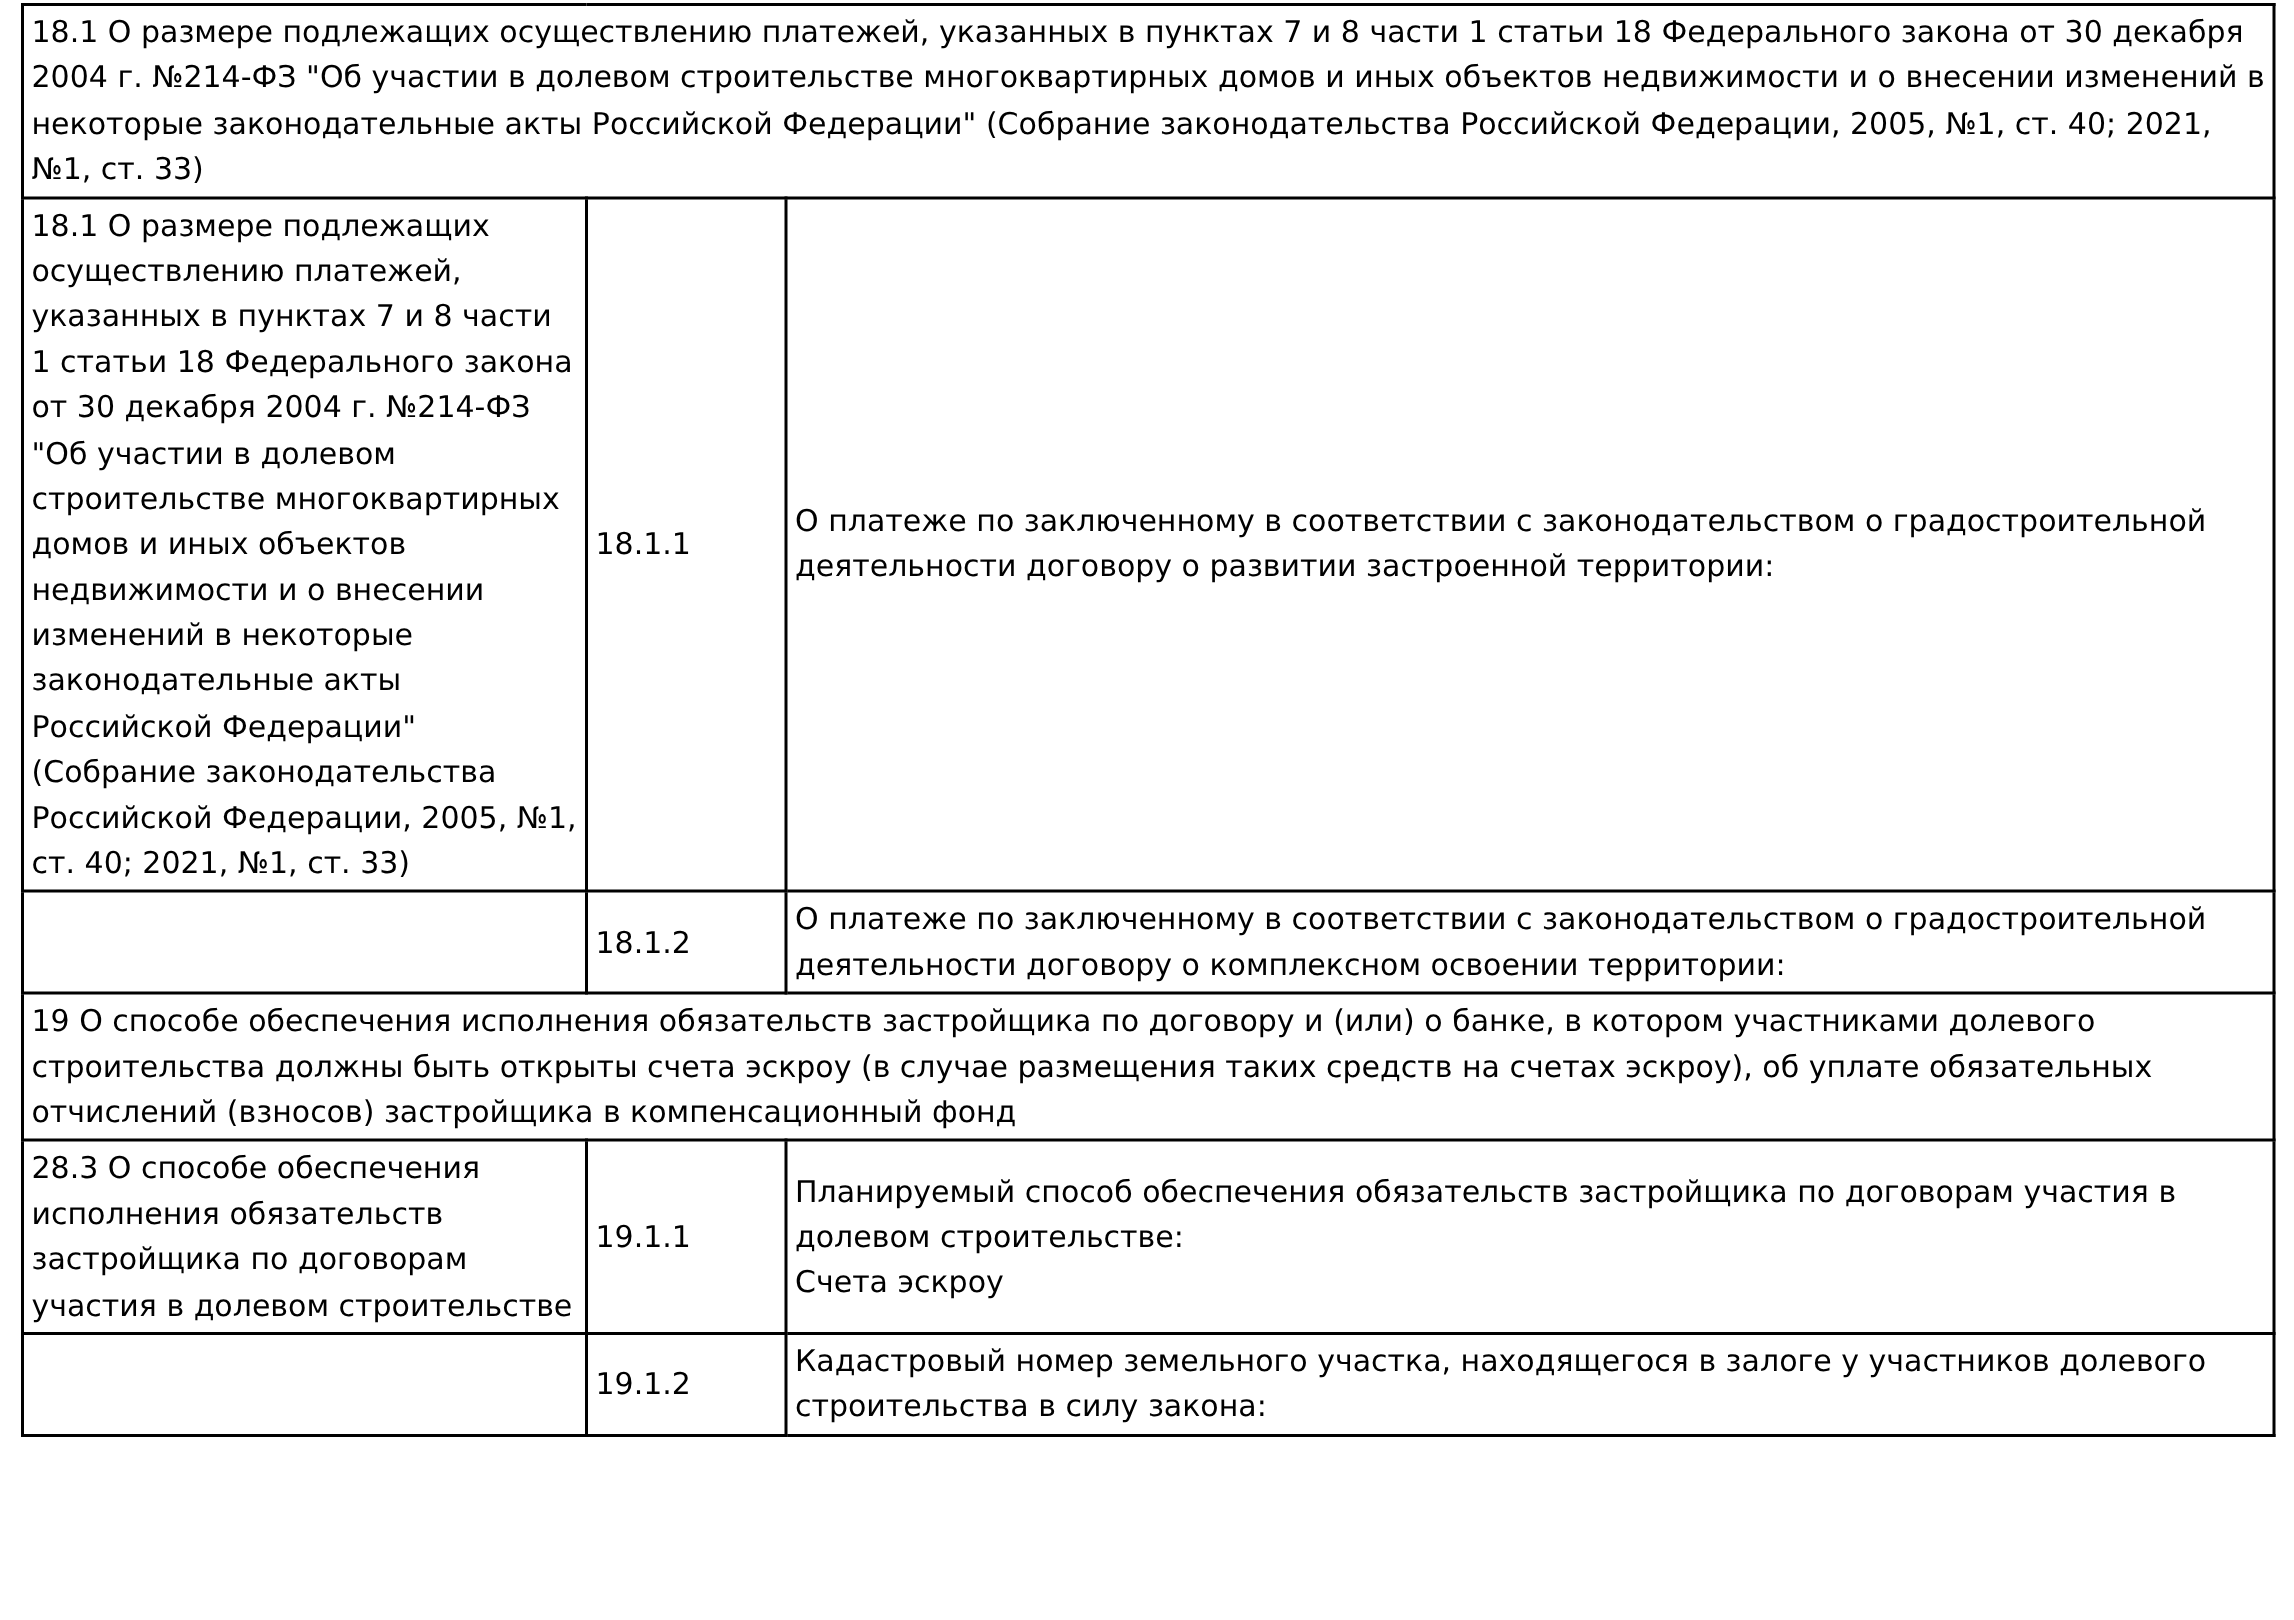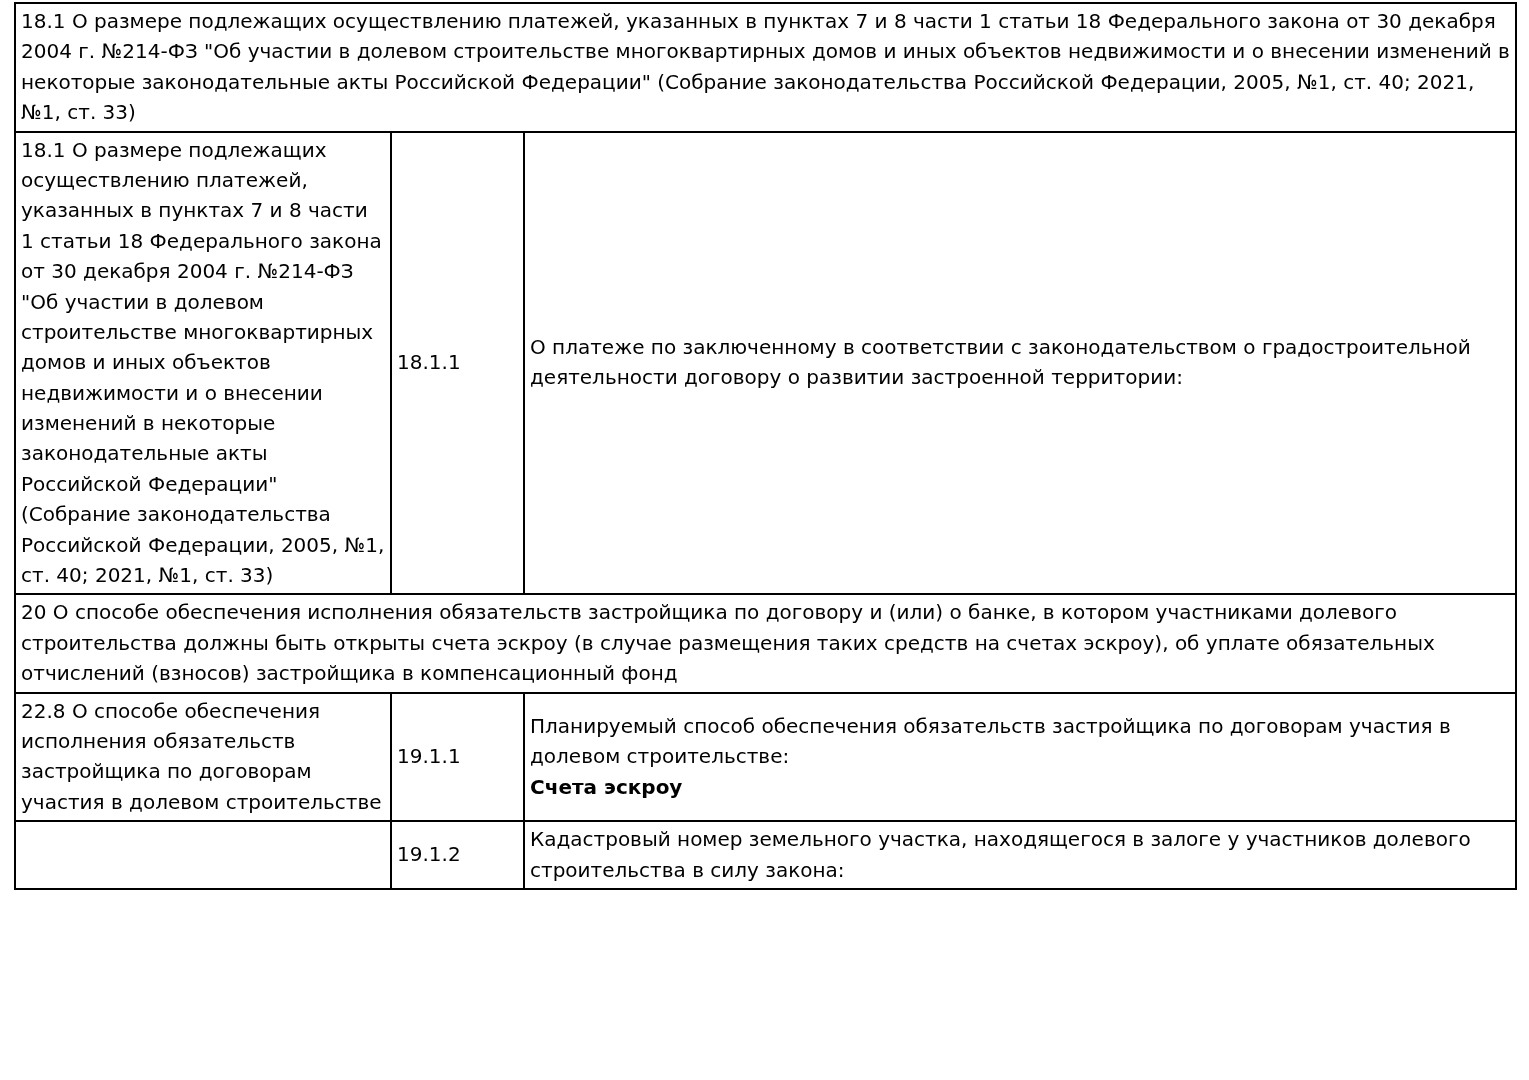--- a/index.html
+++ b/index.html
@@ -27,21 +27,21 @@
     border: 2px solid #000000;
     padding: 2px 5px 3px 5px;
     vertical-align: middle;
     word-wrap: break-word;
     margin-top: 24px;
   }
   td.span-cell { vertical-align: top; }
   td.label-cell { vertical-align: top; }
   td.num-cell { vertical-align: middle; }
   td.desc-cell { vertical-align: middle; }
-  .bold-value { font-weight: bold; }
+  .bold-value { font-weight: normal; }
 </style>
 </head>
 <body>
 
 <div class="page">
   <table class="decl">
     <colgroup>
         <col class="c1">
         <col class="c2">
         <col class="c3">
@@ -52,28 +52,33 @@
       <td colspan="3" class="span-cell">18.1 О размере подлежащих осуществлению платежей, указанных в пунктах 7 и 8 части 1 статьи 18 Федерального закона от 30 декабря 2004 г. №214-ФЗ "Об участии в долевом строительстве многоквартирных домов и иных объектов недвижимости и о внесении изменений в некоторые законодательные акты Российской Федерации" (Собрание законодательства Российской Федерации, 2005, №1, ст. 40; 2021, №1, ст. 33)</td>
     </tr>
 
     <tr>
       <td class="label-cell">18.1 О размере подлежащих осуществлению платежей, указанных в пунктах 7 и 8 части 1 статьи 18 Федерального закона от 30 декабря 2004 г. №214-ФЗ "Об участии в долевом строительстве многоквартирных домов и иных объектов недвижимости и о внесении изменений в некоторые законодательные акты Российской Федерации" (Собрание законодательства Российской Федерации, 2005, №1, ст. 40; 2021, №1, ст. 33)</td>
       <td class="num-cell">18.1.1</td>
       <td class="desc-cell">О платеже по заключенному в соответствии с законодательством о градостроительной деятельности договору о развитии застроенной территории:</td>
     </tr>
 
 
+    <tr>
+      <td class="label-cell"></td>
+      <td class="num-cell">18.1.2</td>
+      <td class="desc-cell">О платеже по заключенному в соответствии с законодательством о градостроительной деятельности договору о комплексном освоении территории:</td>
+    </tr>
 
 
     <tr>
-      <td colspan="3" class="span-cell">20 О способе обеспечения исполнения обязательств застройщика по договору и (или) о банке, в котором участниками долевого строительства должны быть открыты счета эскроу (в случае размещения таких средств на счетах эскроу), об уплате обязательных отчислений (взносов) застройщика в компенсационный фонд</td>
+      <td colspan="3" class="span-cell">19 О способе обеспечения исполнения обязательств застройщика по договору и (или) о банке, в котором участниками долевого строительства должны быть открыты счета эскроу (в случае размещения таких средств на счетах эскроу), об уплате обязательных отчислений (взносов) застройщика в компенсационный фонд</td>
     </tr>
 
     <tr>
-      <td class="label-cell">22.8 О способе обеспечения исполнения обязательств застройщика по договорам участия в долевом строительстве</td>
+      <td class="label-cell">28.3 О способе обеспечения исполнения обязательств застройщика по договорам участия в долевом строительстве</td>
       <td class="num-cell">19.1.1</td>
       <td class="desc-cell">
         <div>Планируемый способ обеспечения обязательств застройщика по договорам участия в долевом строительстве:</div>
         <div class="bold-value">Счета эскроу</div>
       </td>
     </tr>
 
     <tr>
       <td class="label-cell"></td>
       <td class="num-cell">19.1.2</td>

